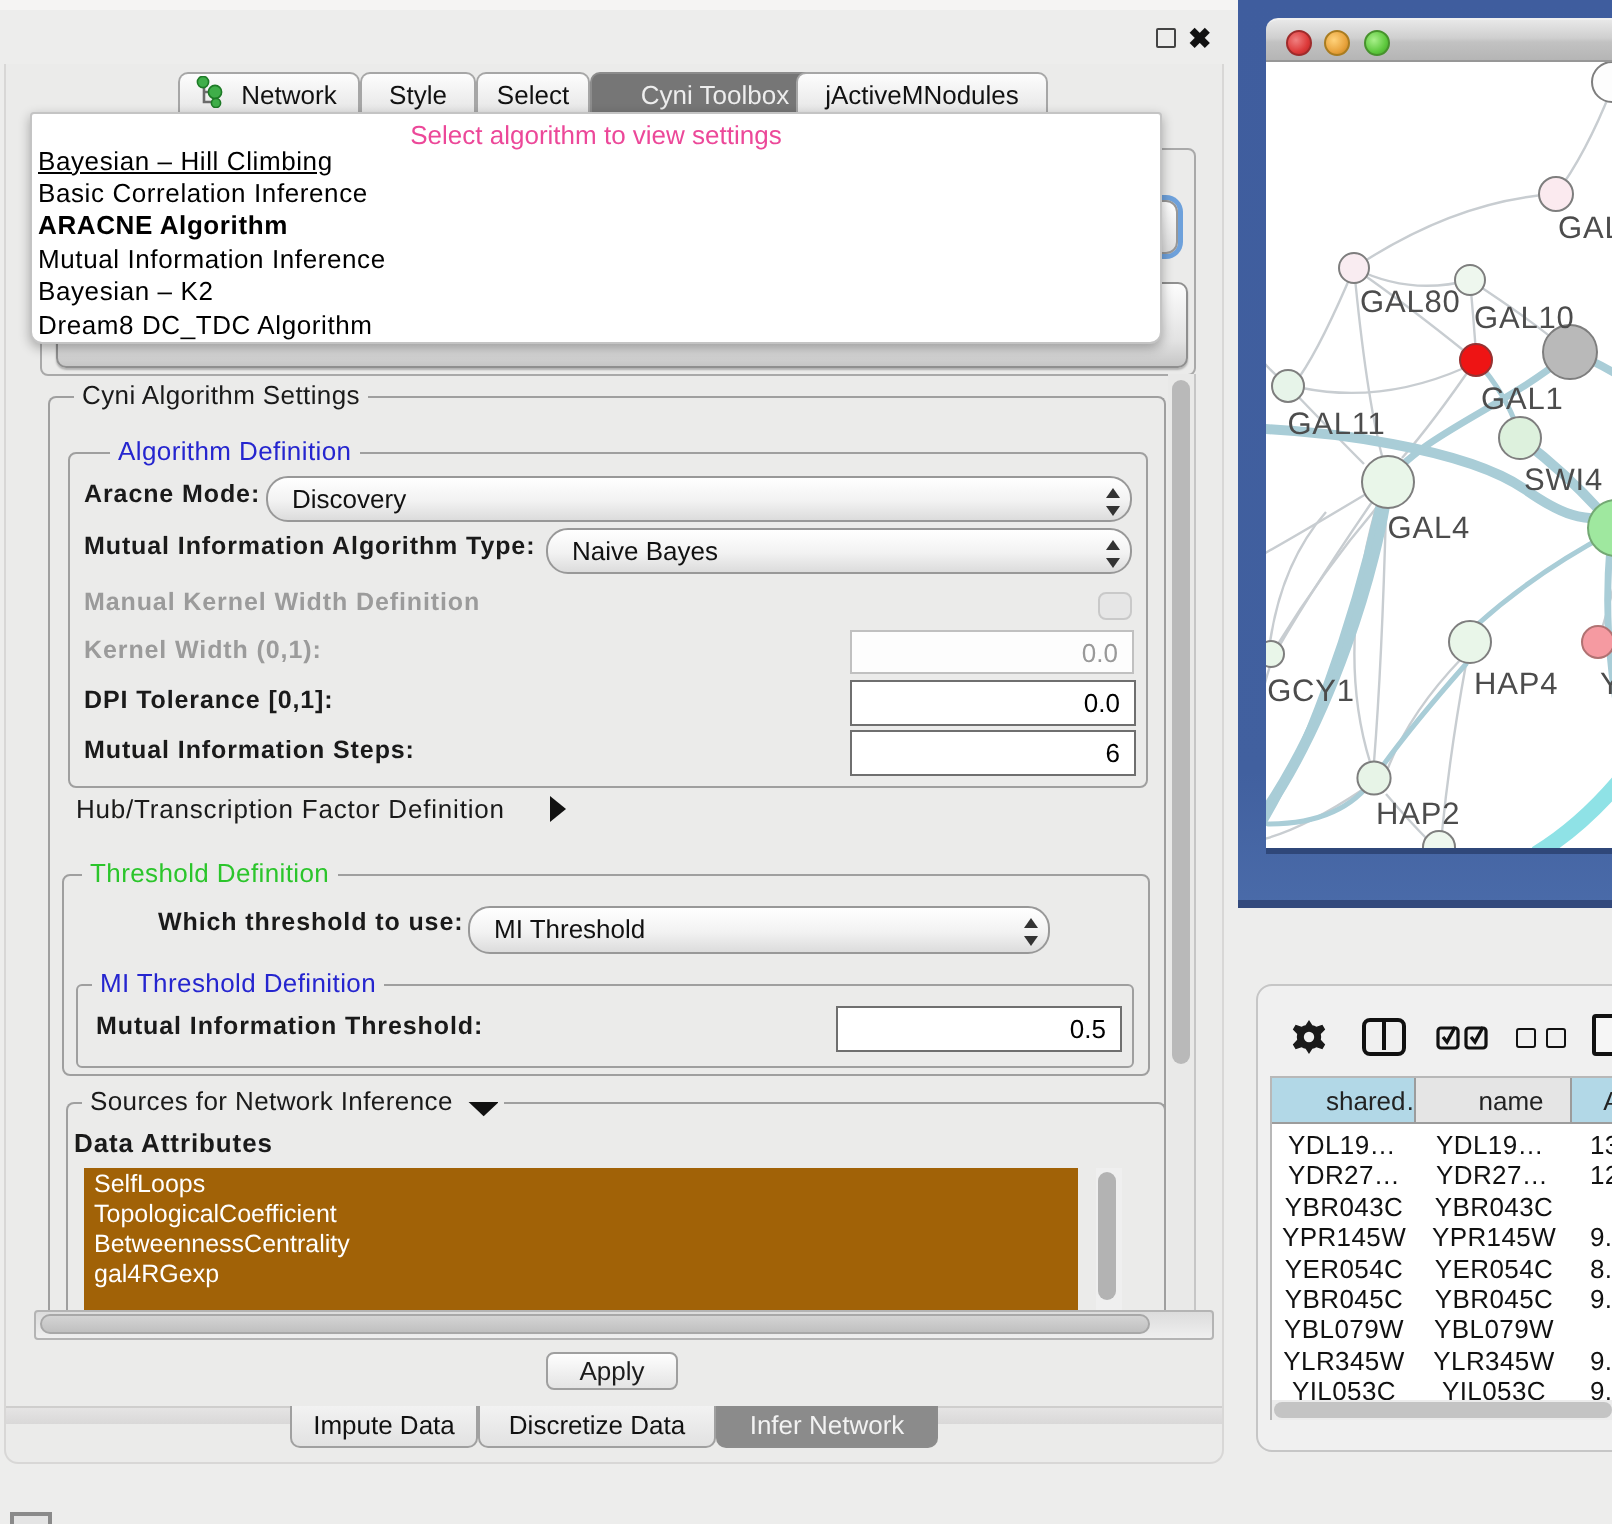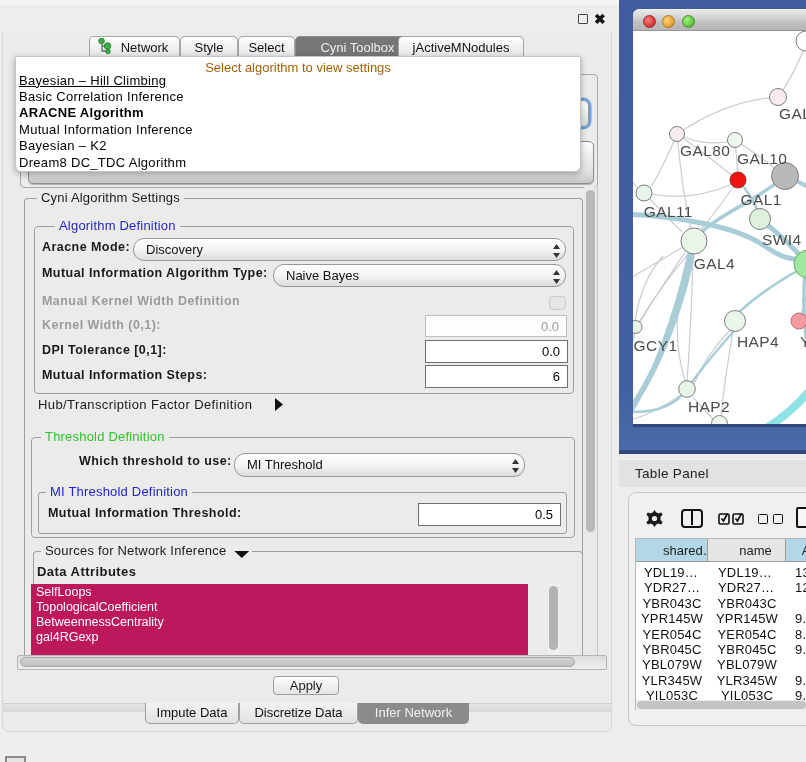--- a/index.html
+++ b/index.html
@@ -72,21 +72,21 @@
   font-size:13px; color:#111; }
 .combo span { position:absolute; left:12px; top:3px; }
 .spin { position:absolute; right:5px; top:4.5px; width:7px; height:14px; }
 .field { position:absolute; background:#fff; border:1px solid #6f6f6f; font-size:13px; color:#000; text-align:right; padding:3px 7px 0 0; }
 .field.dis { border:1px solid #c0c0c0; color:#999; background:#fdfdfd; }
 
 
 #popup { left:15px; top:56px; width:566px; height:116px; background:#fff;
   border:1px solid #c4c4c4; border-radius:2px 2px 6px 6px;
   box-shadow:0 2px 6px rgba(0,0,0,0.3); z-index:50; }
-#popup .ph { position:absolute; top:3px; width:100%; text-align:center; color:#a16207; font-size:13px;}
+#popup .ph { position:absolute; top:3px; width:100%; text-align:center; color:#ec4899; font-size:13px;}
 .pitem { position:absolute; left:3px; font-size:13px; color:#000; white-space:nowrap; letter-spacing:0.3px; }
 </style>
 </head>
 <body>
 <div id="app">
 
 <div id="desktop" class="abs"></div>
 <div id="netwin" class="abs">
   <div id="nettitle">
     <div class="tl" style="left:10px; background:radial-gradient(circle at 4px 4px,#f08080,#dd3a3a 60%,#b02020); border:0.5px solid #9e2b2b;"></div>
@@ -167,23 +167,20 @@
         <text x="104" y="316">HAP4</text>
         <text x="0.6" y="319.5">GCY1</text>
         <text x="55" y="381">HAP2</text>
       </g>
     </svg>
   </div>
 </div>
 <div id="winshadow" class="abs"></div>
 <div class="abs" style="left:619px; top:450px; width:187px; height:4px; background:#33497c;"></div>
 
-<div id="tp-header" class="abs">
-      <span>Table Panel</span>
-    </div>
 <div id="tp-outer" class="abs">
 
   <svg style="position:absolute; left:17px; top:17px;" width="17" height="17" viewBox="0 0 17 17">
     <path fill="#1a1a1a" d="M8.5 0 L10.2 2.6 A6 6 0 0 1 12.2 3.4 L15.2 2.4 L16.6 4.8 L14.4 7 A6 6 0 0 1 14.4 9.9 L16.6 12.2 L15.2 14.6 L12.2 13.6 A6 6 0 0 1 10.2 14.4 L8.5 17 L6.8 14.4 A6 6 0 0 1 4.8 13.6 L1.8 14.6 L0.4 12.2 L2.6 9.9 A6 6 0 0 1 2.6 7 L0.4 4.8 L1.8 2.4 L4.8 3.4 A6 6 0 0 1 6.8 2.6 Z"></path>
     <circle cx="8.5" cy="8.5" r="2.6" fill="#f0f0f0"></circle>
   </svg>
   <div style="position:absolute; left:52px; top:16px; width:22px; height:19px; border:2.5px solid #111; border-radius:4px;">
     <div style="position:absolute; left:7.5px; top:0; width:2.5px; height:14px; background:#111;"></div>
   </div>
   <svg style="position:absolute; left:89px; top:19px;" width="26" height="13" viewBox="0 0 26 13">
@@ -329,21 +326,21 @@
 <div class="lbl" style="left:48px; top:506px;">Mutual Information Threshold:</div>
 <div class="field" style="left:418px; top:503px; width:143px; height:23px;">0.5</div>
 
 <div class="group" style="left:33px; top:551px; width:550px; height:107px; border-bottom:none; border-radius:4px 4px 0 0;">
   <span class="gtitle" style="left:7px; color:#1a1a1a; padding-right:26px;">Sources for Network Inference</span>
 </div>
 <svg class="abs" style="left:232px; top:551px;" width="17" height="8" viewBox="0 0 14 9">
       <path d="M0 0 L17 0 L8.5 8 Z" fill="#111"></path>
     </svg>
 <div class="lbl" style="left:37px; top:563.5px; font-size:13px;">Data Attributes</div>
-<div class="abs" style="left:31px; top:584px; width:497px; height:71px; background:#be185d;">
+<div class="abs" style="left:42px; top:584px; width:497px; height:71px; background:#a16207;">
   <div style="position:absolute; left:5px; top:1px;  color:#fff; font-size:12.5px;">SelfLoops</div>
   <div style="position:absolute; left:5px; top:16px; color:#fff; font-size:12.5px;">TopologicalCoefficient</div>
   <div style="position:absolute; left:5px; top:31px; color:#fff; font-size:12.5px;">BetweennessCentrality</div>
   <div style="position:absolute; left:5px; top:46px; color:#fff; font-size:12.5px;">gal4RGexp</div>
 </div>
 <div class="abs" style="left:548px; top:584px; width:13px; height:71px; background:#efefef;">
   <div style="position:absolute; left:1px; top:2px; width:9px; height:64px; background:#b3b3b3; border-radius:5px;"></div>
 </div>
 
 <div class="abs" style="left:17px; top:655px; width:590px; height:15px; background:linear-gradient(#dcdcdc,#efefef); border:1px solid #b4b4b4; border-radius:2px;">

